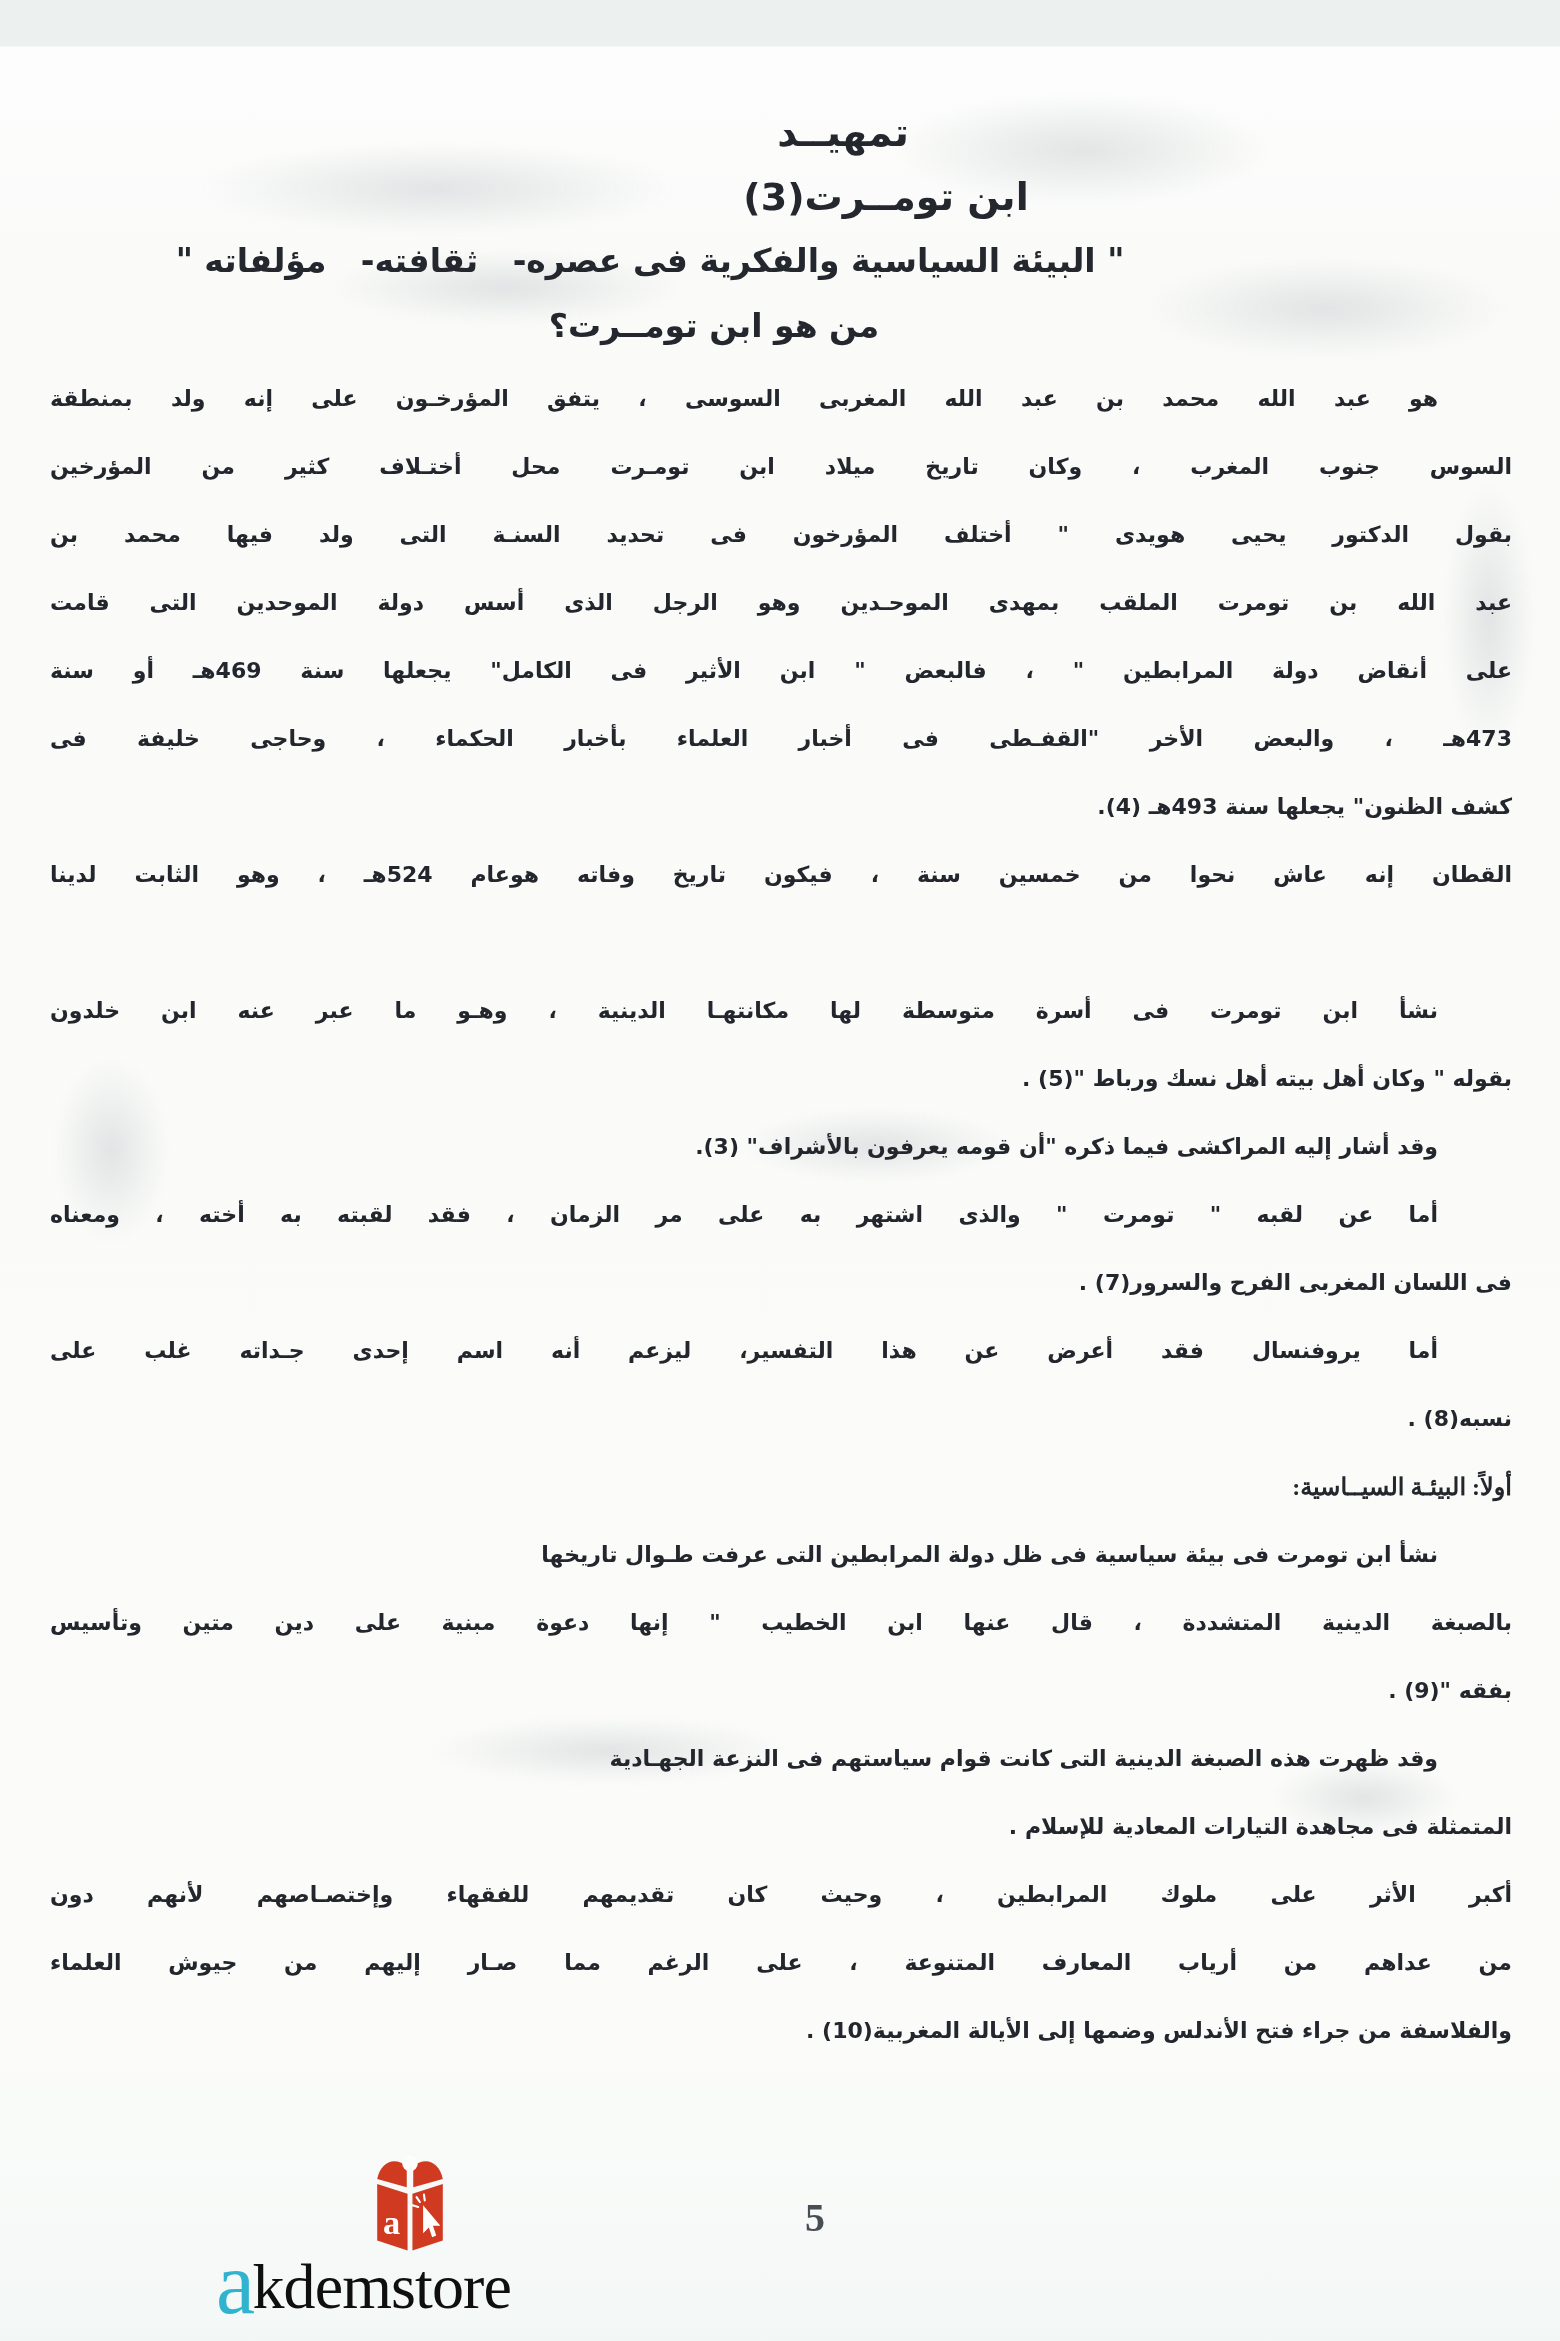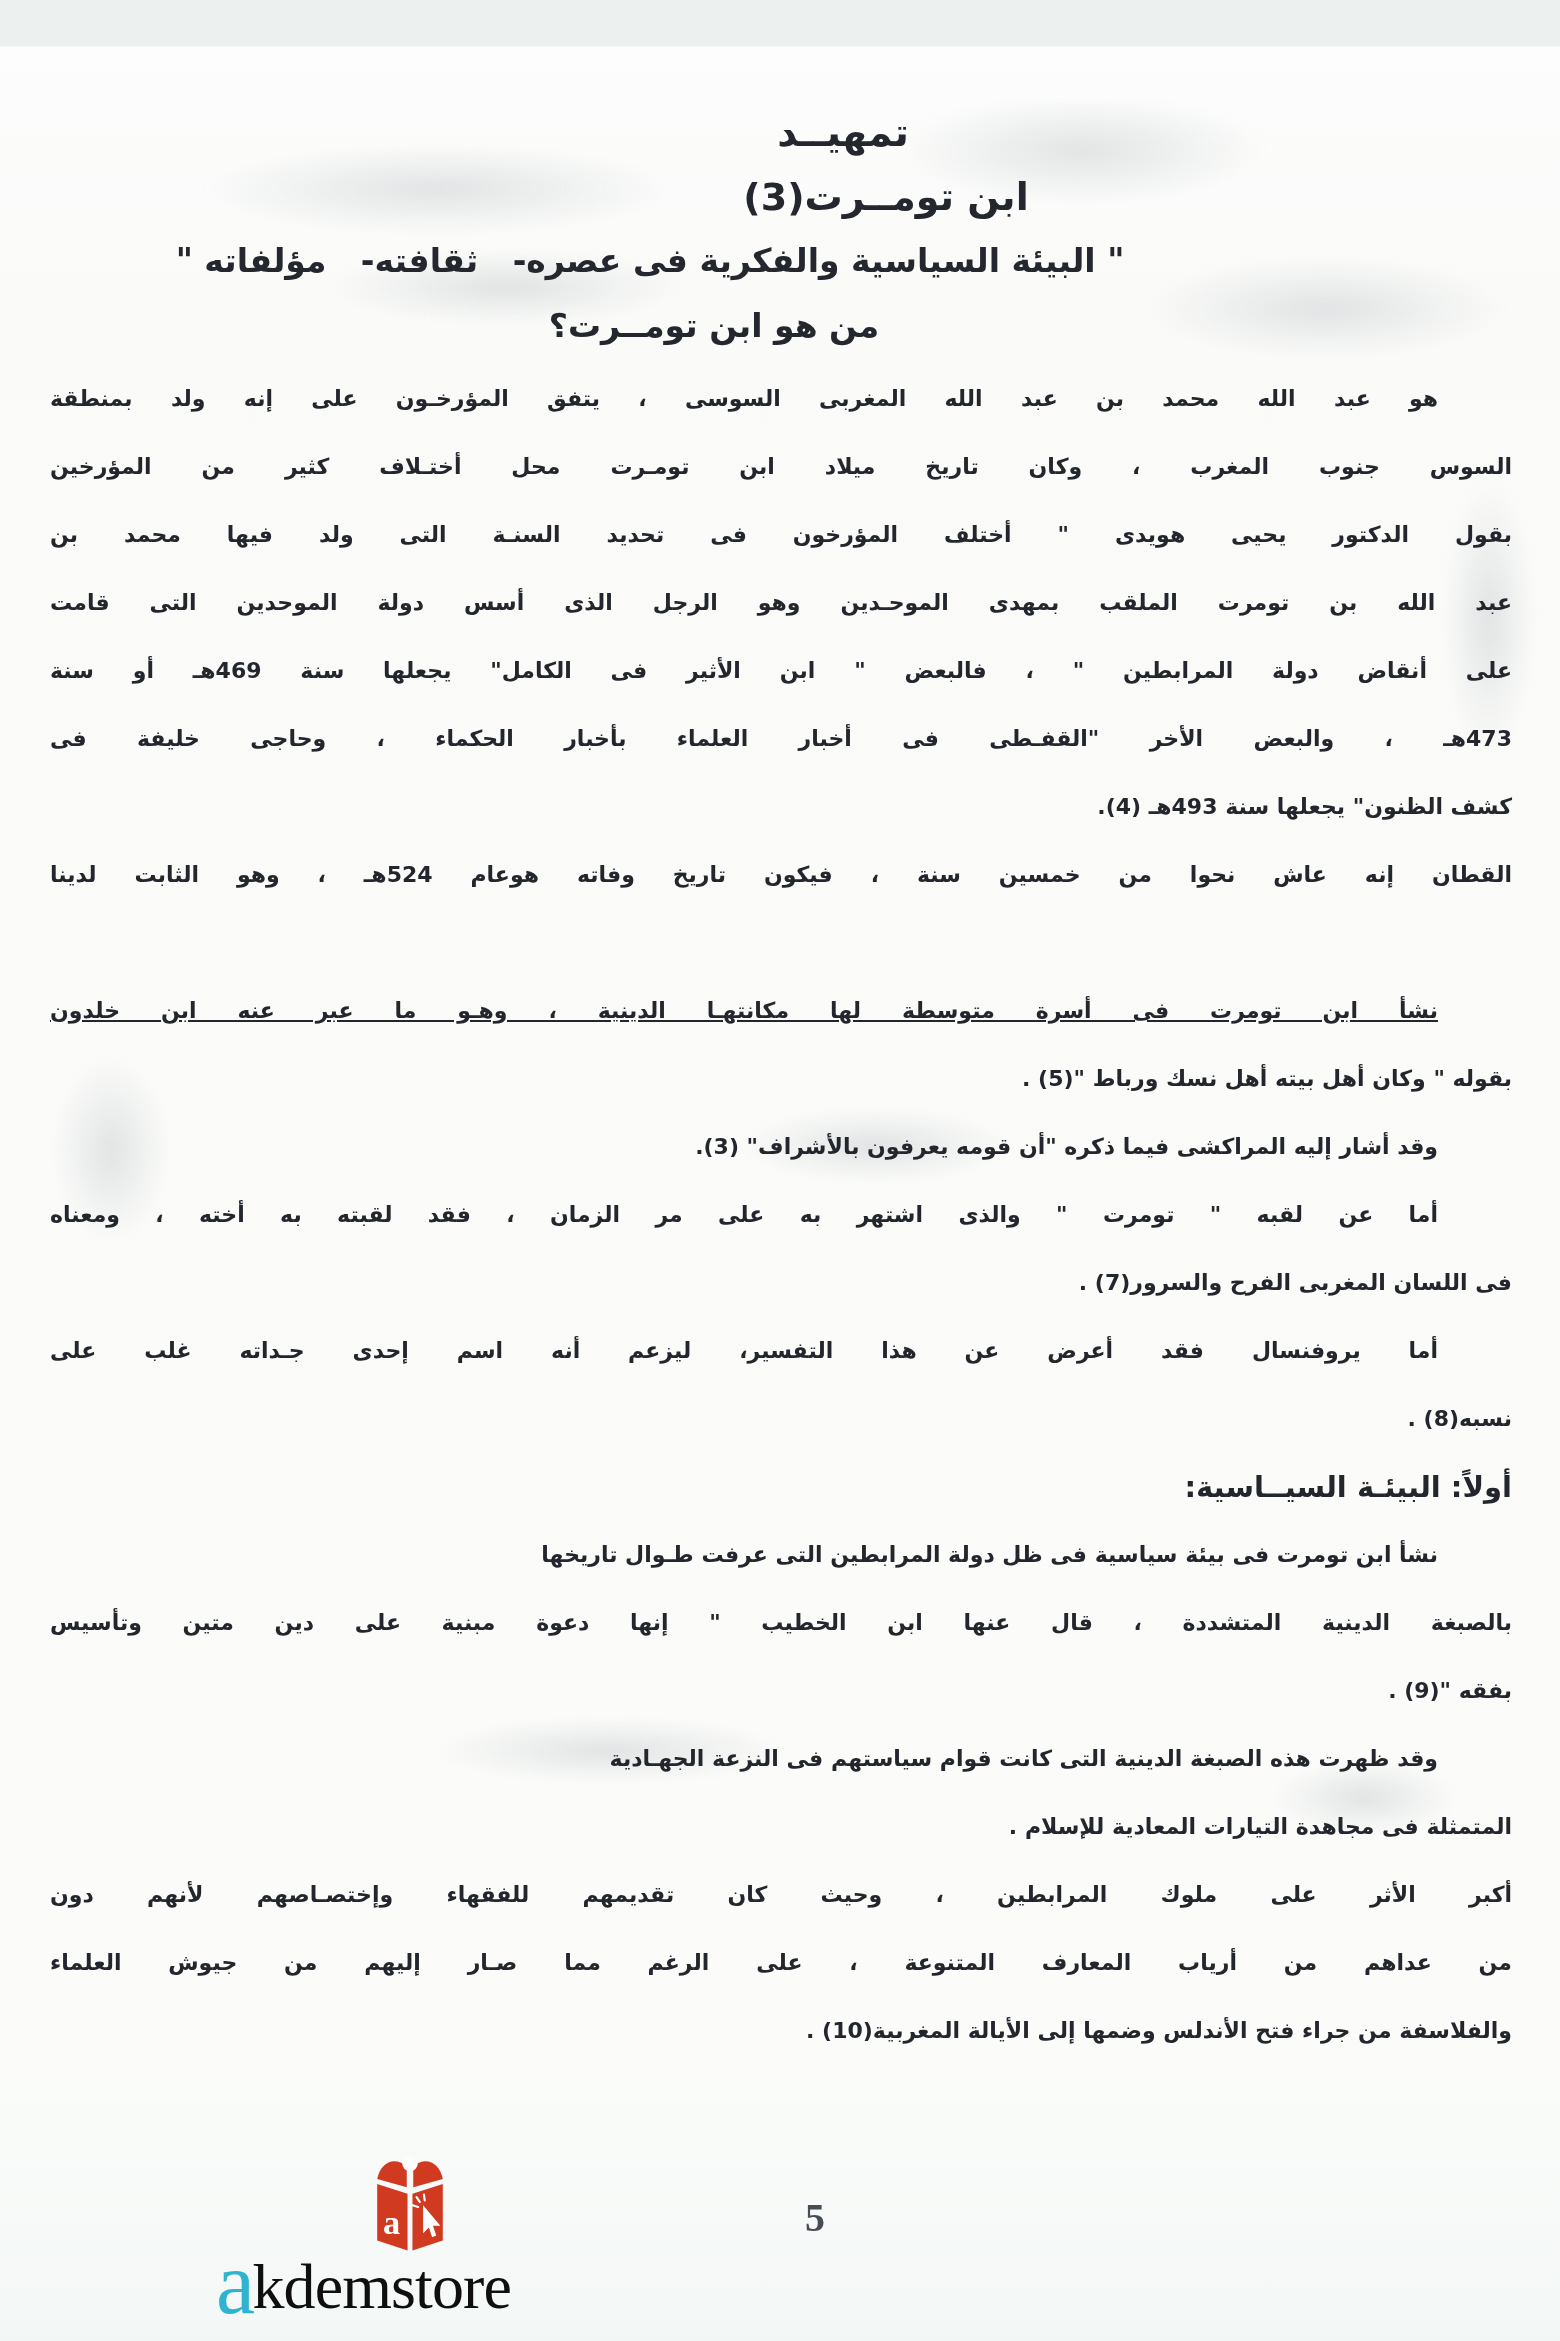--- a/index.html
+++ b/index.html
@@ -31,22 +31,22 @@
   .bodytext{
     position:absolute;left:50px;right:48px;top:365px;direction:rtl;
     color:#23272d;
   }
   .line{
     min-height:68px;line-height:68px;font-size:22px;font-weight:700;
     text-align:right;white-space:nowrap;
   }
   .fill{white-space:normal;text-align:right;text-align-last:justify;overflow:hidden;max-height:68px;}
   .indent{padding-right:74px;}
-  .gap-before{margin-top:68px;text-decoration:underline;}
-  .section{font-size:29px;}
+  .gap-before{margin-top:68px;}
+  .section{font-size:24px;font-family:Liberation Serif, serif;}
   .page-number{
     position:absolute;left:805px;top:2194px;
     font-family:"Liberation Serif", serif;font-weight:700;
     font-size:40px;color:#474d55;
   }
   .brand{position:absolute;left:216px;top:2152px;width:412px;}
   .brand-icon{display:block;margin-left:153px;}
   .brand-text{
     font-family:"Liberation Serif", serif;
     font-size:64px;color:#0f0f10;letter-spacing:-0.9px;

